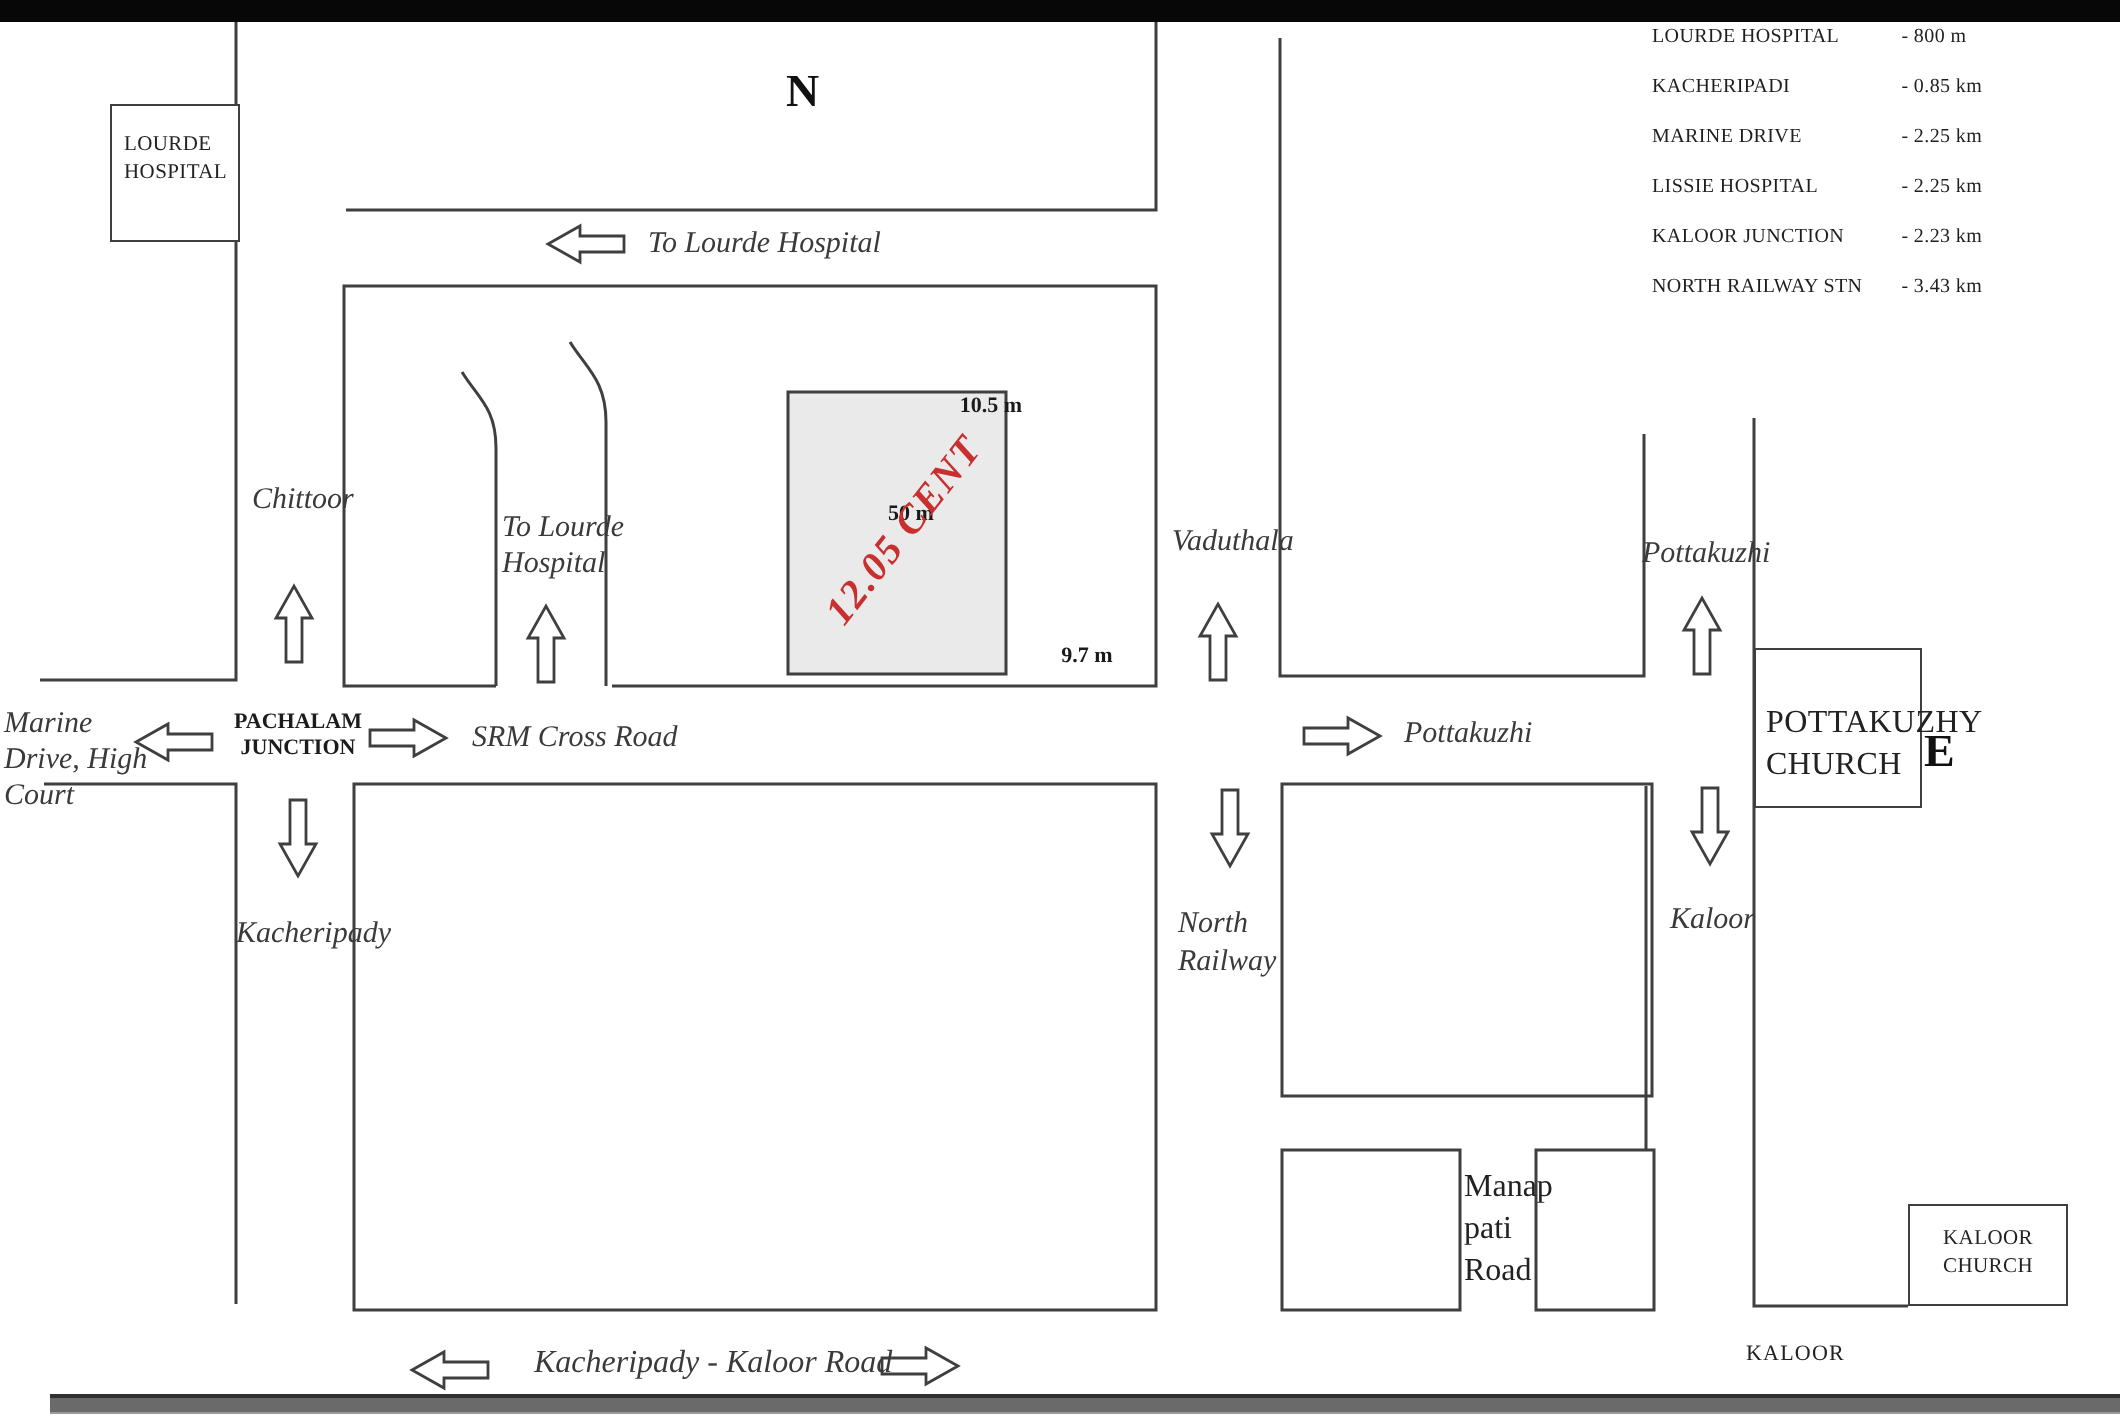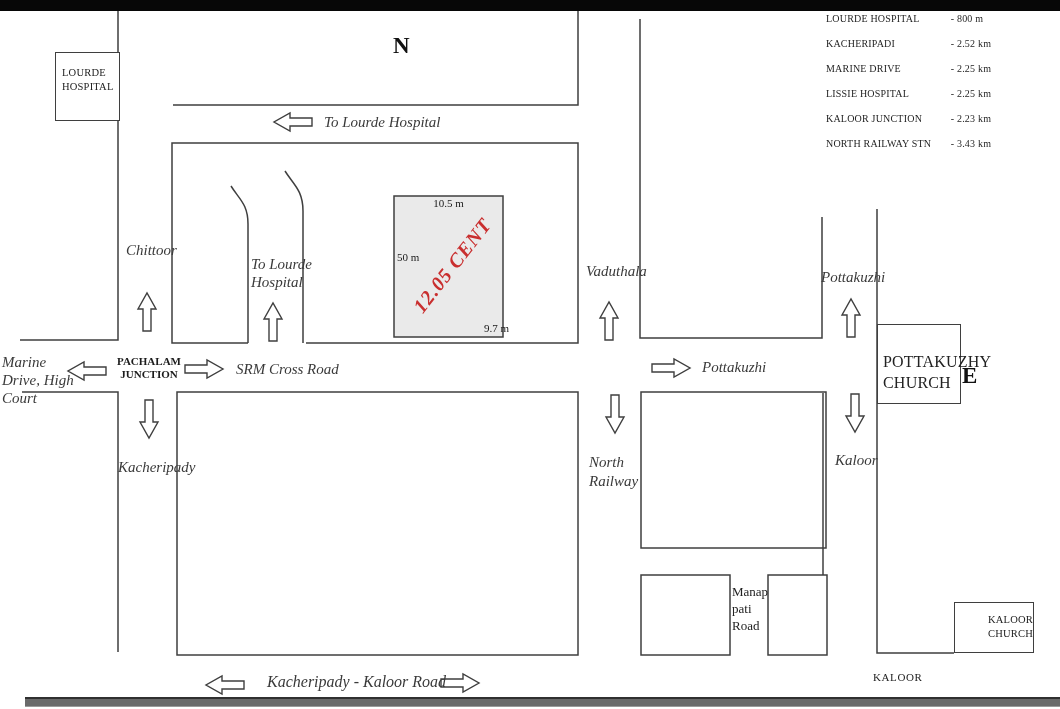--- a/index.html
+++ b/index.html
@@ -13,27 +13,27 @@
   .lbl{position:absolute;white-space:nowrap;}
   .it{font-style:italic;font-size:15px;color:#3a3a3a;}
   .caps{font-size:10.5px;letter-spacing:.2px;color:#222;}
   .compass{font-size:23px;font-weight:bold;color:#111;}
   .box{position:absolute;border:1.5px solid #3f3f3f;background:#fff;box-sizing:border-box;}
   .lourde-box{left:55px;top:52px;width:65px;height:69px;}
   .lourde-box .t{margin:13px 0 0 6px;font-size:10.5px;line-height:1.3;white-space:normal;width:52px;}
   .pchurch-box{left:877px;top:324px;width:84px;height:80px;}
   .pchurch-box .t{margin:27px 0 0 5px;font-size:16px;line-height:1.3;white-space:normal;width:74px;}
   .kchurch-box{left:954px;top:602px;width:80px;height:51px;}
-  .kchurch-box .t{margin:10px 0 0 0;font-size:10.5px;line-height:1.3;white-space:normal;text-align:right;}
+  .kchurch-box .t{margin:10px 0 0 0;font-size:10.5px;line-height:1.3;white-space:normal;text-align:center;}
   .pachalam{left:114px;top:355px;width:70px;text-align:center;font-weight:bold;font-size:11px;line-height:1.2;white-space:normal;color:#1c1c1c;}
   .marine{left:2px;top:353px;width:74px;white-space:normal;line-height:1.2;}
   .tolourde2{left:251px;top:255px;width:64px;white-space:normal;line-height:1.2;}
   .nrail{left:589px;top:453px;width:50px;white-space:normal;line-height:1.25;}
-  .manappati{left:732px;top:584px;width:40px;white-space:normal;line-height:1.3;font-size:13px;color:#222;}
-  .plotdim{font-weight:normal;font-size:11px;color:#1a1a1a;}
+  .manappati{left:732px;top:584px;width:40px;white-space:normal;line-height:1.3;font-size:16px;color:#222;}
+  .plotdim{font-weight:bold;font-size:11px;color:#1a1a1a;padding-left:47px;}
   .plot-top{left:394px;top:197px;width:109px;text-align:center;}
   .plot-left{left:397px;top:251px;}
   .plot-bottom{left:394px;top:322px;width:109px;text-align:center;margin-left:48px;}
   .cent{
     left:380px;top:254px;width:145px;text-align:center;
     font-size:20px;font-weight:bold;font-style:italic;letter-spacing:1px;
     transform:rotate(-52deg);transform-origin:50% 50%;
   }
   .dist-table{position:absolute;left:801px;top:13px;font-size:10px;color:#1f1f1f;letter-spacing:.2px;}
   .dist-row{margin-bottom:13px;height:12px;margin-left:25px;}
@@ -132,21 +132,21 @@
   <div class="lbl plotdim plot-bottom">9.7 m</div>
   <div class="lbl cent" style="color:#c92f2f;">12.05 CENT</div>
 
   <div class="dist-table">
     <div class="dist-row">
       <span class="dist-name">LOURDE HOSPITAL</span>
       <span class="dist-val">- 800 m</span>
     </div>
     <div class="dist-row">
       <span class="dist-name">KACHERIPADI</span>
-      <span class="dist-val">- 2.52 km</span>
+      <span class="dist-val">- 0.85 km</span>
     </div>
     <div class="dist-row">
       <span class="dist-name">MARINE DRIVE</span>
       <span class="dist-val">- 2.25 km</span>
     </div>
     <div class="dist-row">
       <span class="dist-name">LISSIE HOSPITAL</span>
       <span class="dist-val">- 2.25 km</span>
     </div>
     <div class="dist-row">

